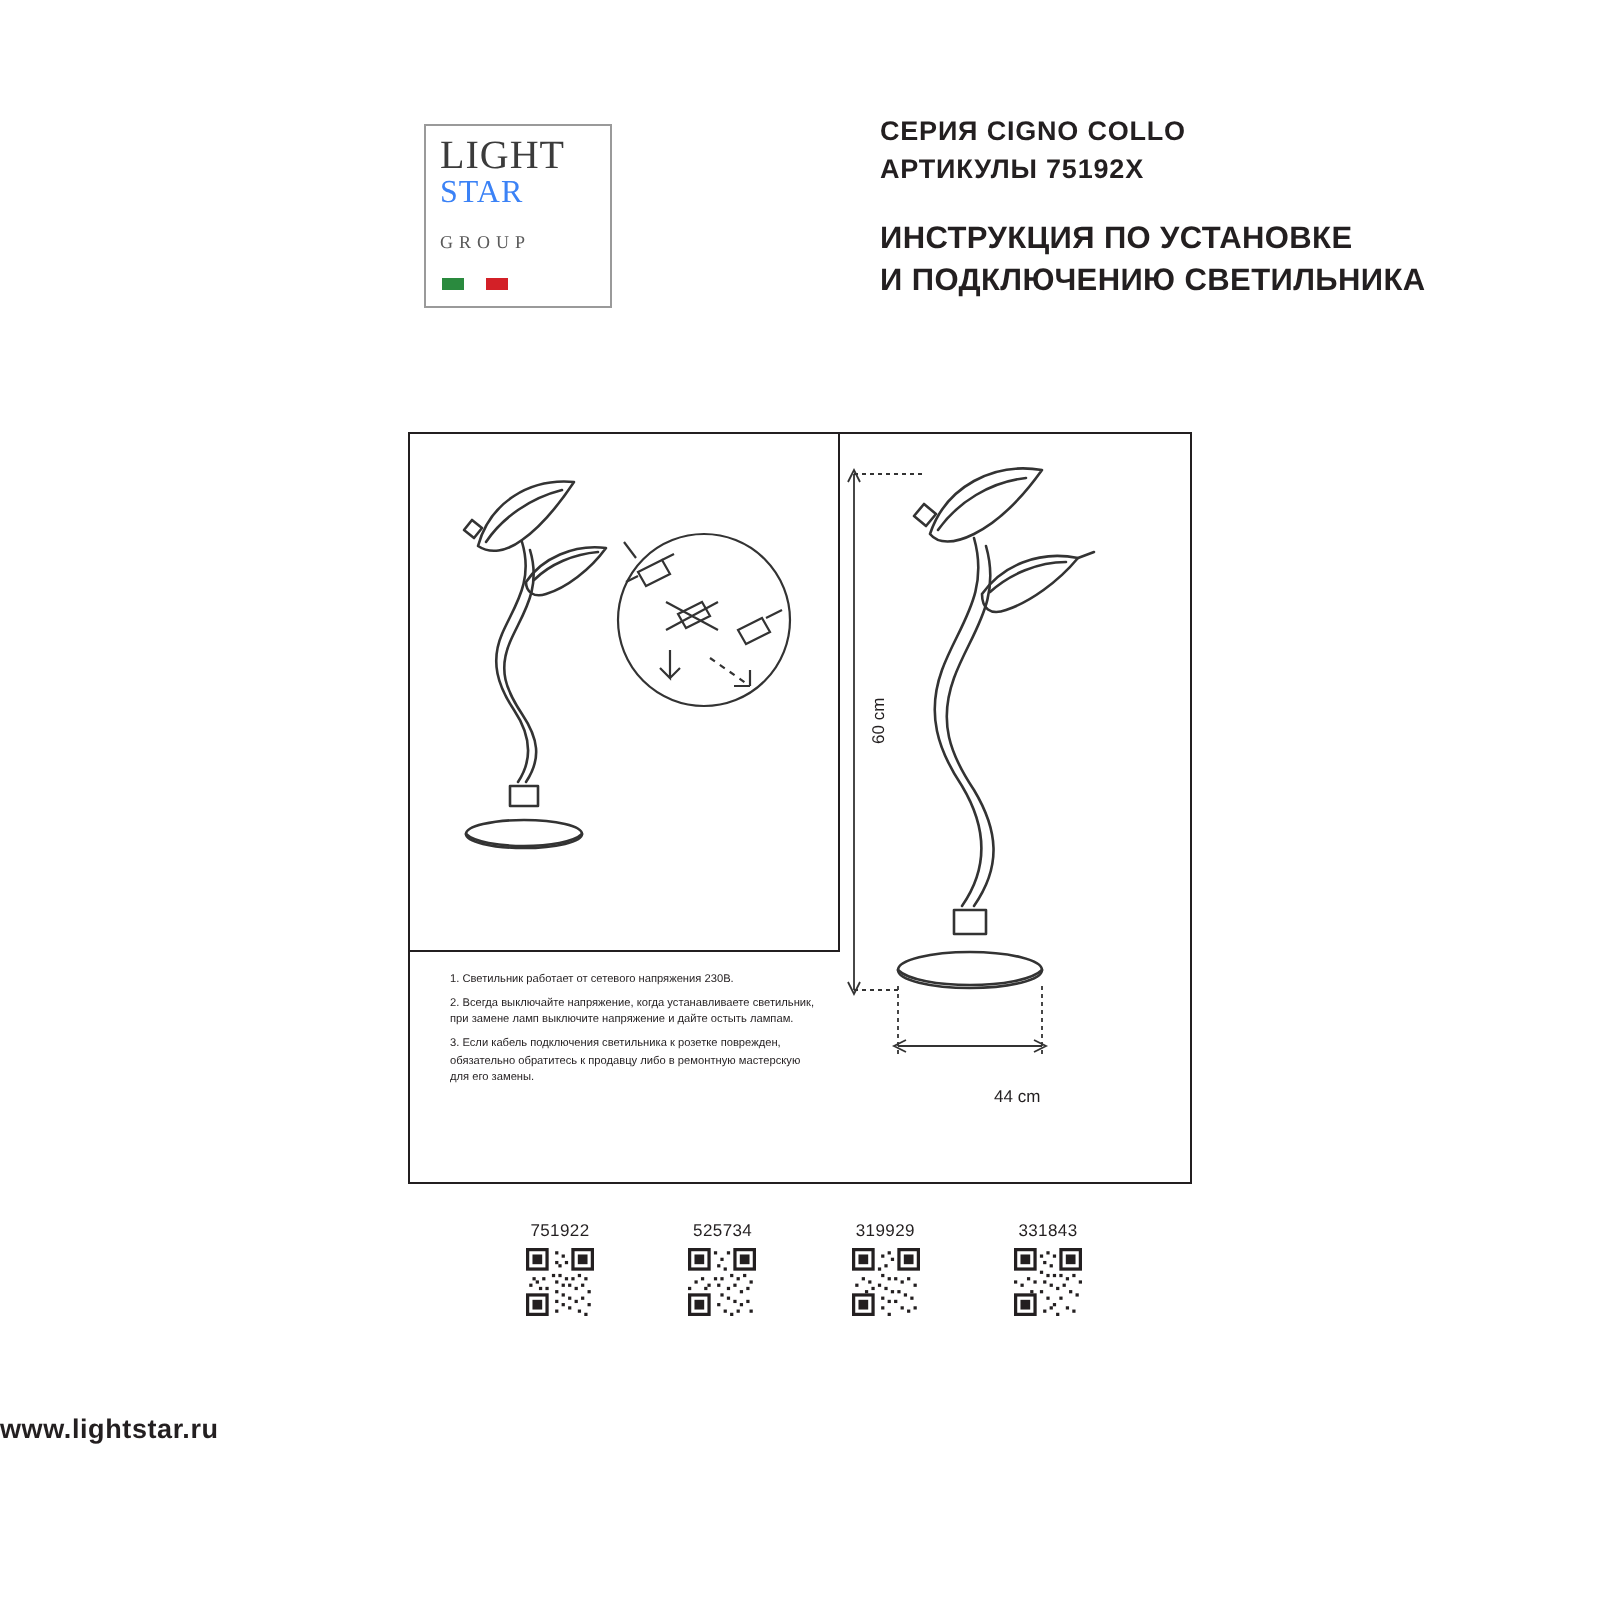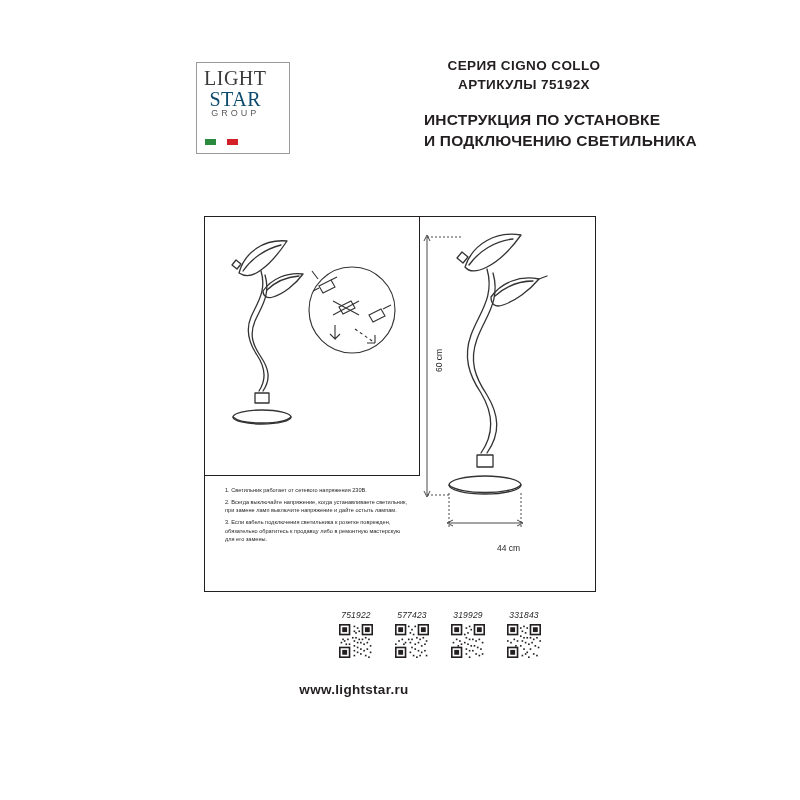--- a/index.html
+++ b/index.html
@@ -19,25 +19,24 @@
   .sheet {
     position: absolute;
     left: 0; top: 0;
     width: 800px;
     height: 800px;
   }
 
   
   .header {
     position: absolute;
-    left: 196px;
+    left: 212px;
     top: 58px;
     width: 420px;
     height: 110px;
-    text-align: center;
   }
   .logo-box {
     position: absolute;
     left: 0;
     top: 4px;
     width: 94px;
     height: 92px;
     border: 1px solid #9a9a9a;
     box-sizing: border-box;
   }
@@ -49,33 +48,33 @@
   }
   .logo-light {
     font-family: "Liberation Serif", serif;
     font-size: 20px;
     letter-spacing: 0.5px;
     color: #3b3b3b;
     display: block;
   }
   .logo-star {
     font-family: "Liberation Serif", serif;
-    font-size: 20px;
+    font-size: 16px;
     letter-spacing: 0.5px;
-    color: #0c4a6e;
+    color: #3b82f6;
     display: block;
     margin-top: 1px;
   }
   .logo-group {
-    font-family: Liberation Sans, sans-serif;
+    font-family: Liberation Serif, serif;
     font-size: 9px;
     letter-spacing: 3px;
     color: #5a5a5a;
     display: block;
-    margin-top: 0;
+    margin-top: 12px;
   }
   .logo-flag {
     position: absolute;
     left: 8px;
     bottom: 8px;
     width: 33px;
     height: 6px;
     display: flex;
   }
   .logo-flag i { flex: 1 1 33.333%; display: block; }
@@ -169,22 +168,21 @@
     white-space: nowrap;
   }
 
   
   .qr-row {
     position: absolute;
     left: 252px;
     top: 610px;
     width: 300px;
     display: flex;
-    justify-content: flex-end;
-    font-style: italic;
+    justify-content: space-between;
   }
   .qr-item {
     width: 56px;
     text-align: center;
   }
   .qr-code-label {
     font-size: 8.5px;
     color: #231f20;
     margin-bottom: 4px;
     letter-spacing: 0.2px;
@@ -193,23 +191,22 @@
     width: 34px;
     height: 34px;
     margin: 0 auto;
     display: block;
   }
 
   
   .footer {
     position: absolute;
     left: 0;
-    top: 680px;
+    top: 706px;
     width: 708px;
-    text-align: center;
   }
   .footer-url {
     font-size: 13.5px;
     font-weight: bold;
     color: #231f20;
     letter-spacing: 0.3px;
   }
 
   svg { display: block; }
 </style>
@@ -390,21 +387,21 @@
           <rect x="3" y="10" width="1" height="1"></rect>
             <rect x="1" y="11" width="1" height="1"></rect>
             <rect x="6" y="12" width="1" height="1"></rect>
           <rect x="4" y="12" width="1" height="1"></rect>
             <rect x="2" y="9" width="1" height="1"></rect>
         </g>
       </svg>
     </div>
 
     <div class="qr-item">
-      <div class="qr-code-label">577423</div>
+      <div class="qr-code-label">525734</div>
       <svg class="qr-img" viewBox="0 0 21 21">
         <rect width="21" height="21" fill="#fff"></rect>
         <g fill="#231f20">
           <rect x="0" y="0" width="7" height="7"></rect>
             <rect x="1" y="1" width="5" height="5" fill="#fff"></rect>
             <rect x="2" y="2" width="3" height="3"></rect>
           <rect x="14" y="0" width="7" height="7"></rect>
             <rect x="15" y="1" width="5" height="5" fill="#fff"></rect>
             <rect x="16" y="2" width="3" height="3"></rect>
           <rect x="0" y="14" width="7" height="7"></rect>

